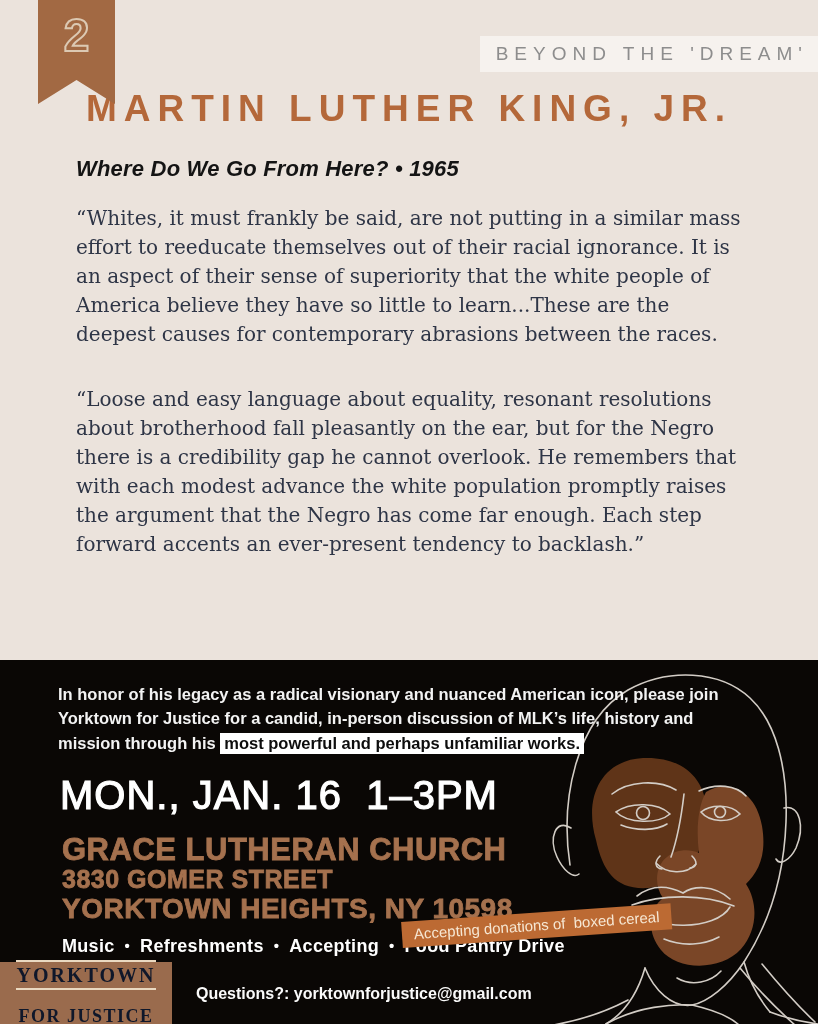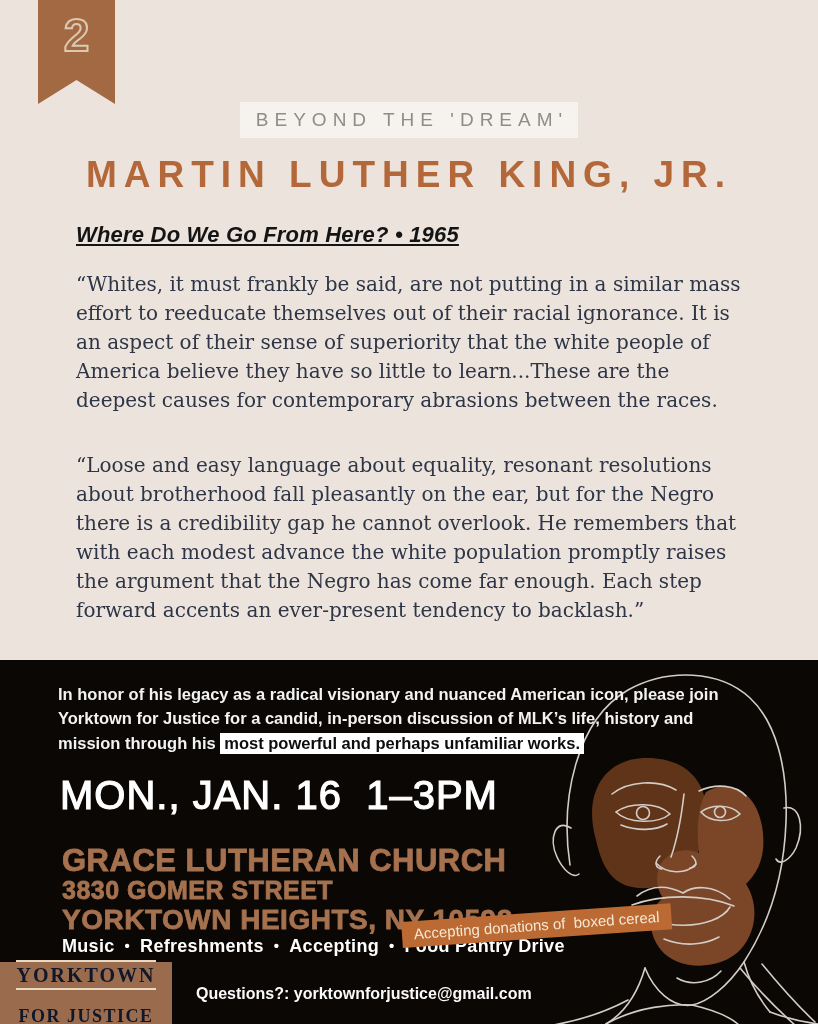--- a/index.html
+++ b/index.html
@@ -11,32 +11,32 @@
   .ribbon{
     position:absolute;left:38px;top:0;width:77px;height:104px;
     background:#a26943;display:flex;justify-content:center;
     -webkit-clip-path:polygon(0 0,100% 0,100% 100%,50% 77%,0 100%);
     clip-path:polygon(0 0,100% 0,100% 100%,50% 77%,0 100%);
   }
   .ribbon-number{
     margin-top:12px;font-size:46px;font-weight:bold;line-height:1;
     color:#a26943;-webkit-text-stroke:2px #dcc9b3;
   }
-  .kicker-wrap{padding-top:102px;text-align:center;}
+  .kicker-wrap{padding-top:36px;text-align:right;}
   .kicker{
     display:inline-block;background:#f6f2ee;color:#8d8d8d;
     font-size:19px;letter-spacing:6px;padding:7px 10px 7px 16px;font-weight:500;
   }
   .title{
     text-align:center;margin:16px 0 0 0;font-size:37px;font-weight:bold;
     letter-spacing:7px;color:#b4683a;
   }
   .content{padding:26px 72px 0 76px;}
   .subtitle{
-    font-style:italic;font-weight:bold;font-size:22px;color:#141414;letter-spacing:0.2px;text-decoration:underline;
+    font-style:italic;font-weight:bold;font-size:22px;color:#141414;letter-spacing:0.2px;
   }
   .quote{
     margin:22px 0 0 0;font-family:"DejaVu Serif",serif;font-size:20px;
     line-height:1.45;color:#2e3546;max-width:672px;
   }
   .quote.second{margin-top:36px;}
   
   .bottom{
     position:absolute;left:0;top:660px;width:818px;height:428px;
     background:#0a0705;overflow:hidden;color:#fff;
@@ -46,21 +46,21 @@
     position:absolute;left:58px;top:22px;width:690px;font-size:16.5px;
     font-weight:bold;line-height:1.48;color:#f3f3f3;z-index:2;margin:0;
   }
   .intro-highlight{background:#ffffff;color:#0d0d0d;padding:1px 4px 2px;}
   .datetime{
     position:absolute;left:60px;top:113px;font-size:40px;font-weight:normal;
     letter-spacing:1px;white-space:pre;color:#fff;-webkit-text-stroke:1.2px #fff;z-index:2;
   }
   .venue,.street,.city{
     position:absolute;left:62px;font-weight:bold;color:#a5714e;
-    -webkit-text-stroke:0.8px #a5714e;letter-spacing:0.5px;z-index:2;white-space:pre;margin-top:11px;
+    -webkit-text-stroke:0.8px #a5714e;letter-spacing:0.5px;z-index:2;white-space:pre;
   }
   .venue{top:172px;font-size:31px;}
   .street{top:205px;font-size:25px;}
   .city{top:233px;font-size:28px;}
   .amenities{
     position:absolute;left:62px;top:276px;font-size:18px;font-weight:bold;
     color:#fff;z-index:2;letter-spacing:0.3px;
   }
   .amenities .bullet{margin:0 10px;font-size:15px;vertical-align:1px;}
   .banner{

